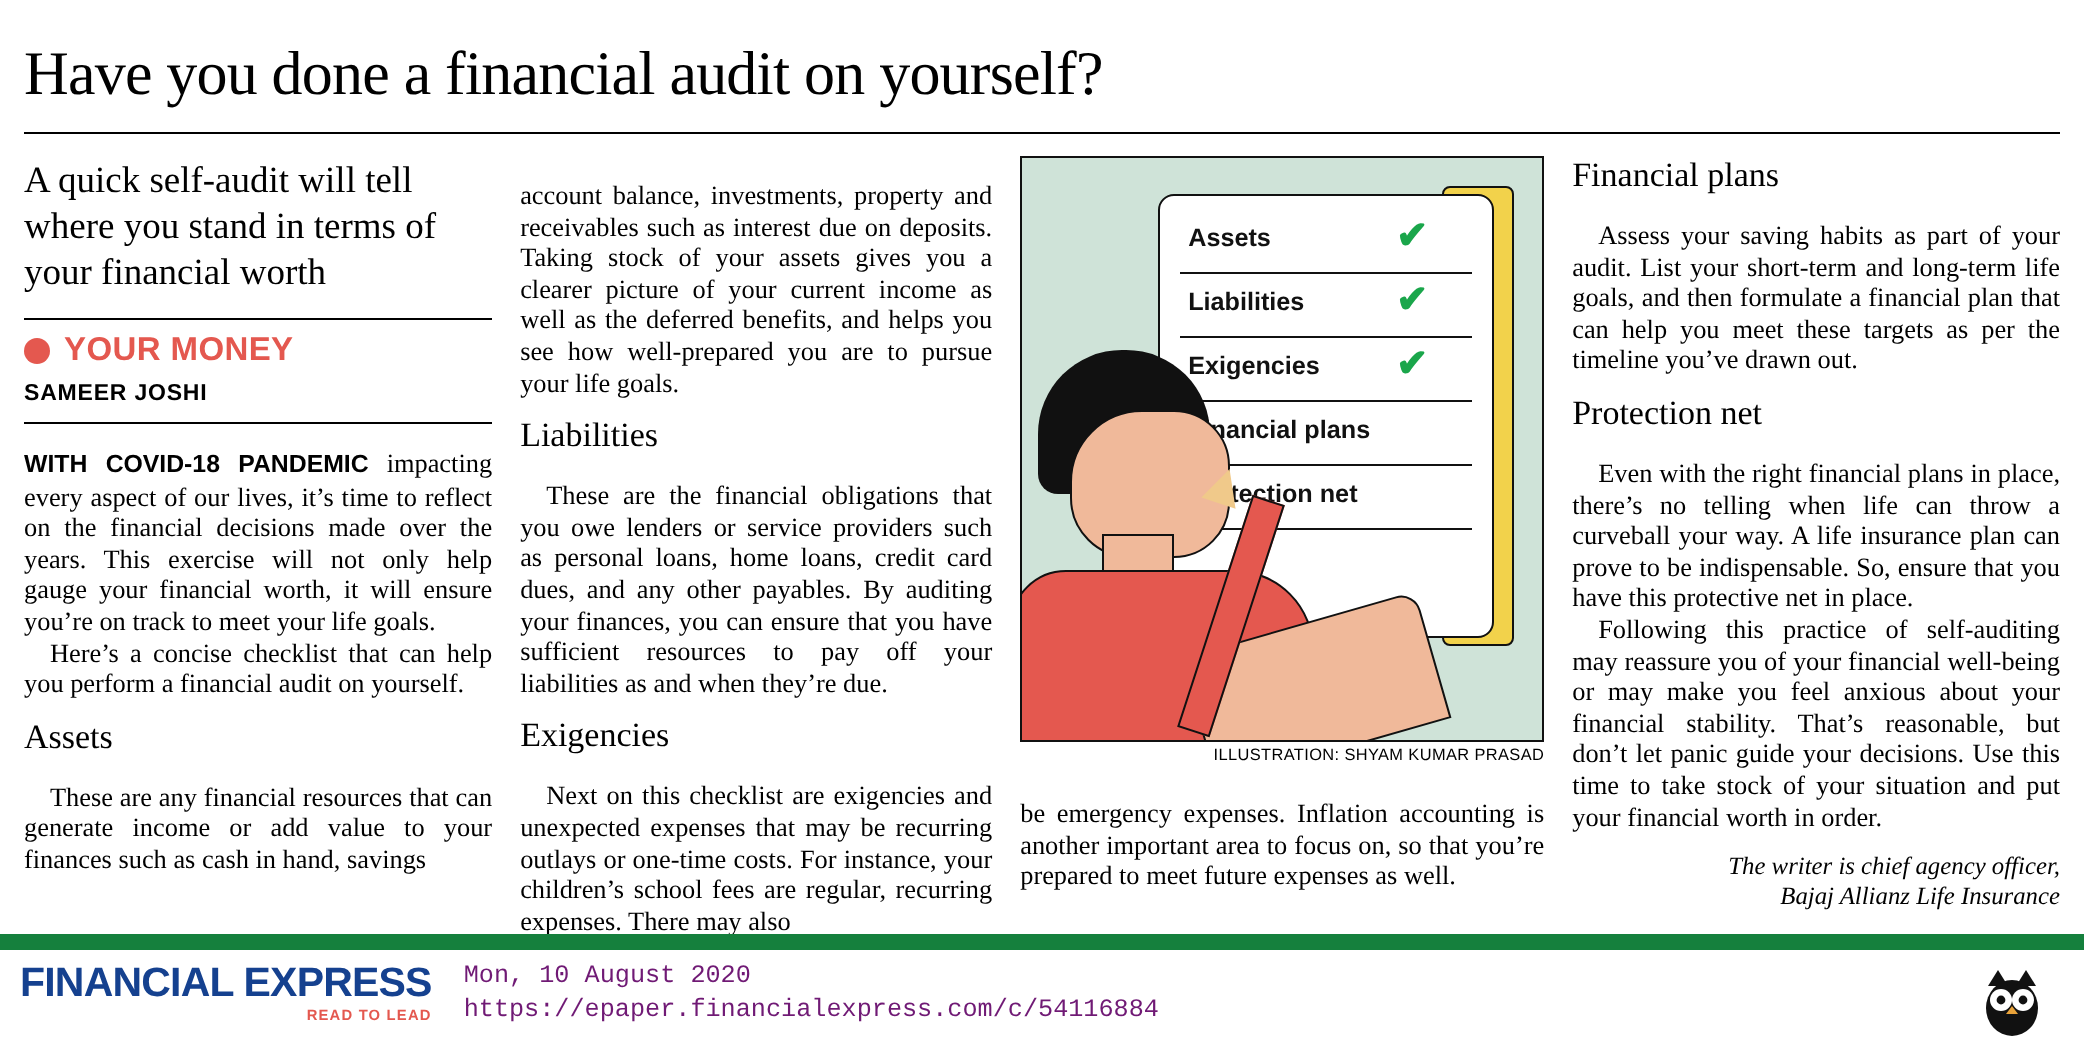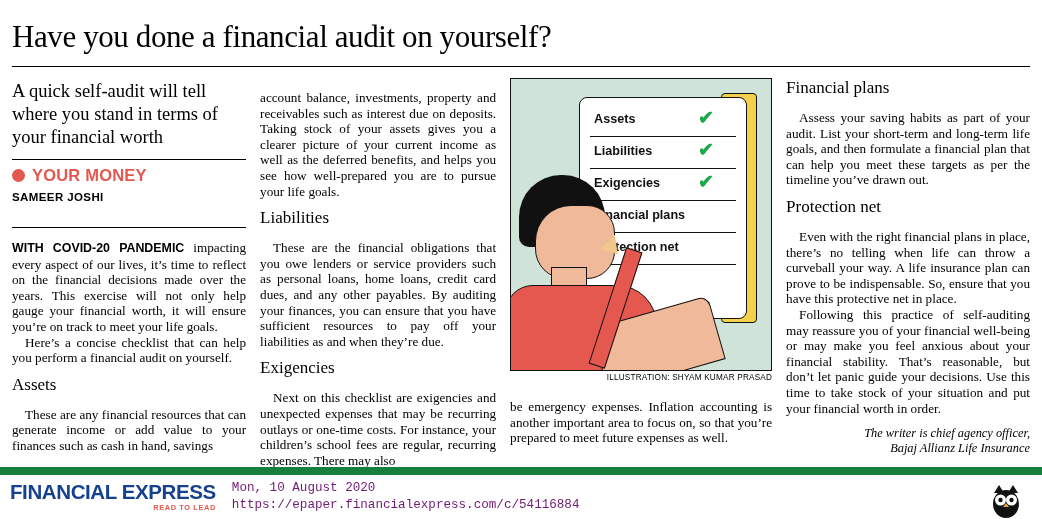--- a/index.html
+++ b/index.html
@@ -80,21 +80,21 @@
     font-weight: bold;
     font-size: 16.5px;
     letter-spacing: 0.2px;
     color: #e4584f;
   }
   .byline {
     font-family: "Liberation Sans", sans-serif;
     font-weight: bold;
     font-size: 11.5px;
     letter-spacing: 0.4px;
-    margin: 2px 0 24px 0;
+    margin: 2px 0 8px 0;
   }
   .rule-after-byline {
     border-top: 1px solid #000;
     margin: 6px 0 9px 0;
   }
   .body {
     font-size: 13.2px;
     line-height: 15.6px;
     text-align: justify;
     font-family: "Liberation Serif", serif;
@@ -315,21 +315,21 @@
     <div class="col col1">
       <div class="deck">A quick self-audit will tell where you stand in terms of your financial worth</div>
       <div class="rule-thin"></div>
       <div class="kicker">
         <span class="dot"></span>
         <span class="kicker-text">YOUR MONEY</span>
       </div>
       <div class="byline">SAMEER JOSHI</div>
       <div class="rule-after-byline"></div>
       <div class="body">
-        <p><span class="allcaps">WITH COVID-20 PANDEMIC</span><span> impacting every aspect of our lives, it’s time to reflect on the financial decisions made over the years. This exercise will not only help gauge your financial worth, it will ensure you’re on track to meet your life goals.</span></p>
+        <p><span class="allcaps">WITH COVID-18 PANDEMIC</span><span> impacting every aspect of our lives, it’s time to reflect on the financial decisions made over the years. This exercise will not only help gauge your financial worth, it will ensure you’re on track to meet your life goals.</span></p>
         <p class="indent">Here’s a concise checklist that can help you perform a financial audit on yourself.</p>
       </div>
       <div class="subhead">Assets</div>
       <div class="body">
         <p class="indent">These are any financial resources that can generate income or add value to your finances such as cash in hand, savings</p>
       </div>
     </div>
 
     <div class="col col2">
       <div class="body">

